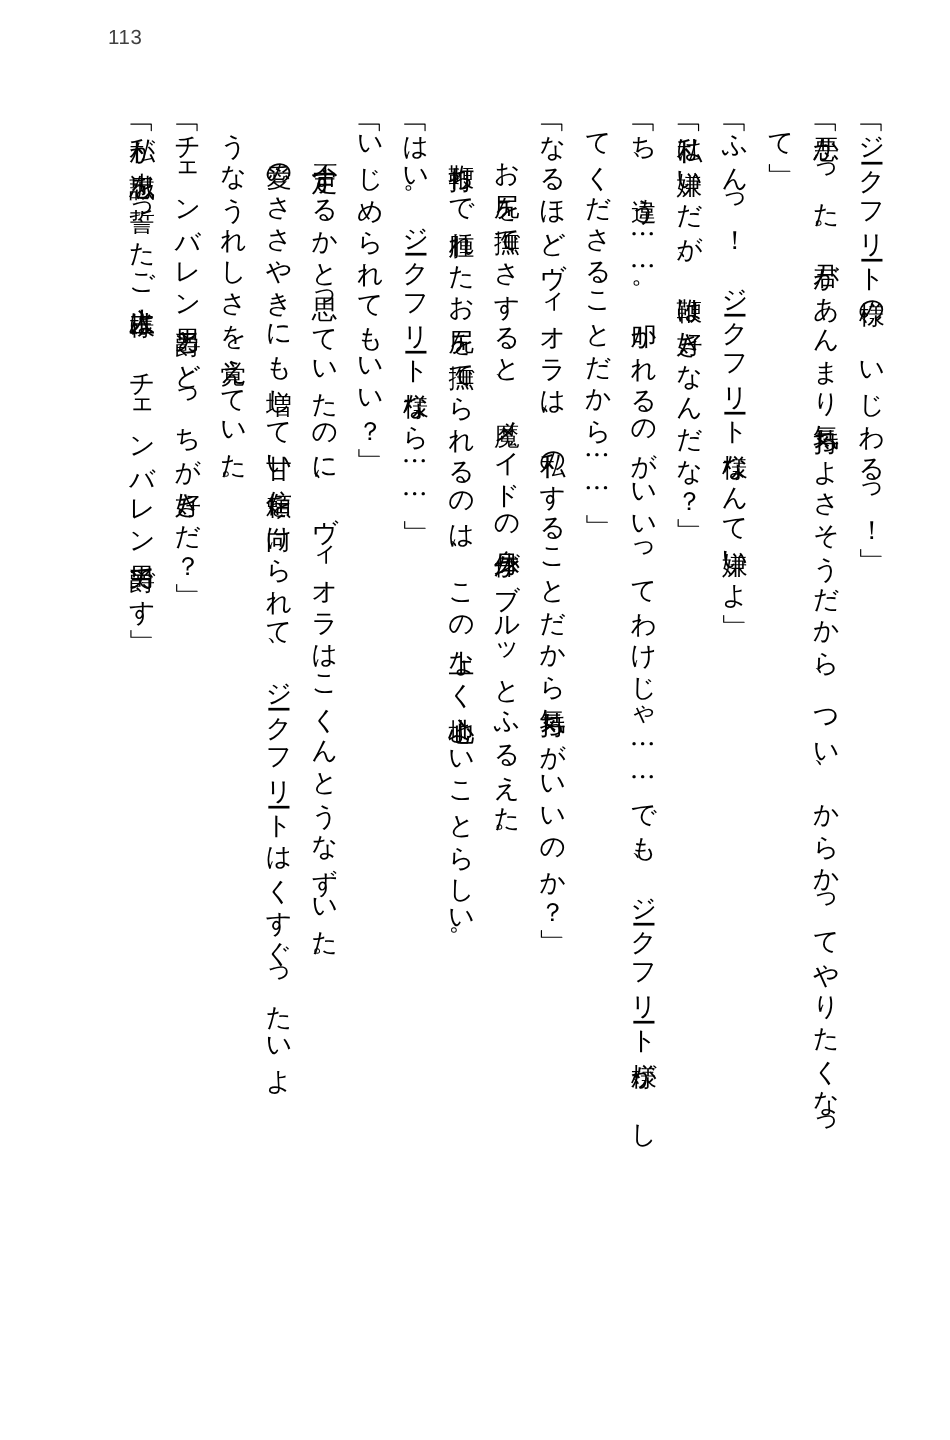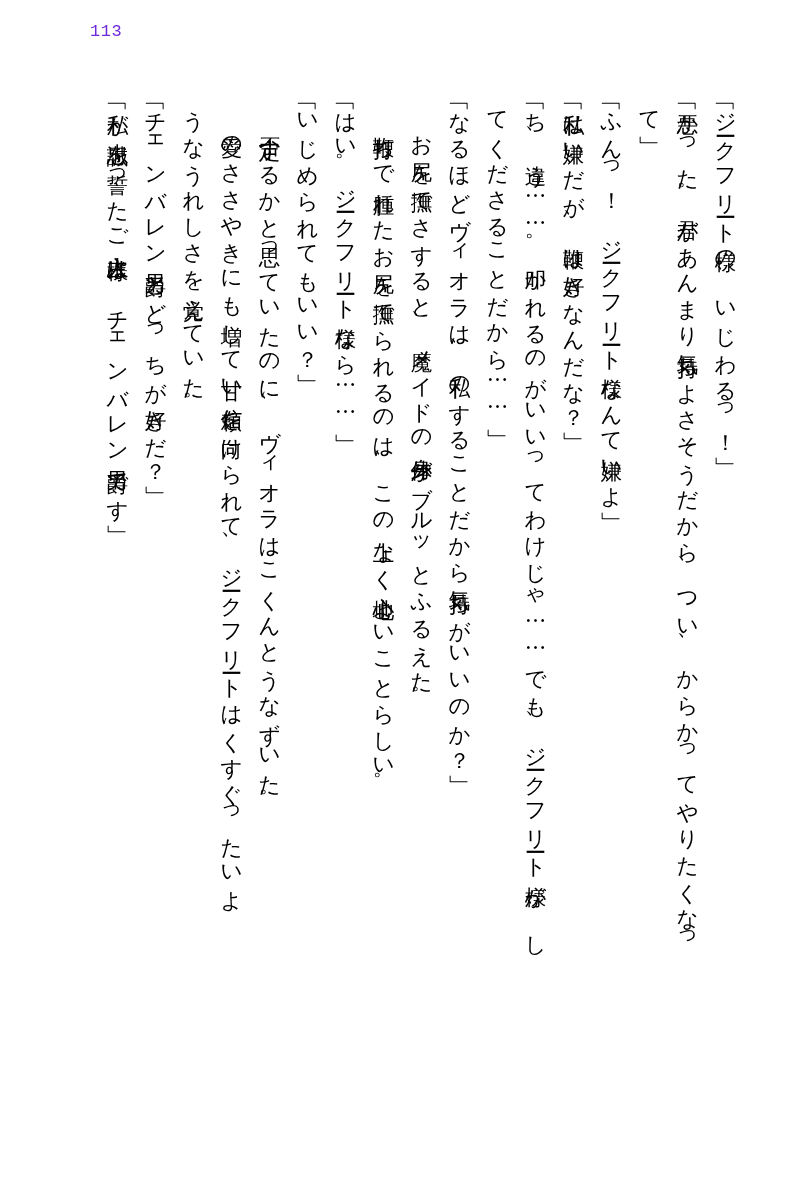--- a/index.html
+++ b/index.html
@@ -17,23 +17,23 @@
     height: 1200px;
     background: #ffffff;
     overflow: hidden;
     box-sizing: border-box;
   }
   .page-number {
     position: absolute;
     top: 22px;
     left: 90px;
     font-size: 17px;
-    font-family: Liberation Mono, monospace;
+    font-family: Liberation Sans, sans-serif;
     letter-spacing: 0.5px;
-    color: #6d28d9;
+    color: #404040;
   }
   .body-area {
     position: absolute;
     top: 96px;
     left: 56px;
     right: 56px;
     height: 1060px;
     display: flex;
     flex-direction: row-reverse;
     justify-content: flex-start;

